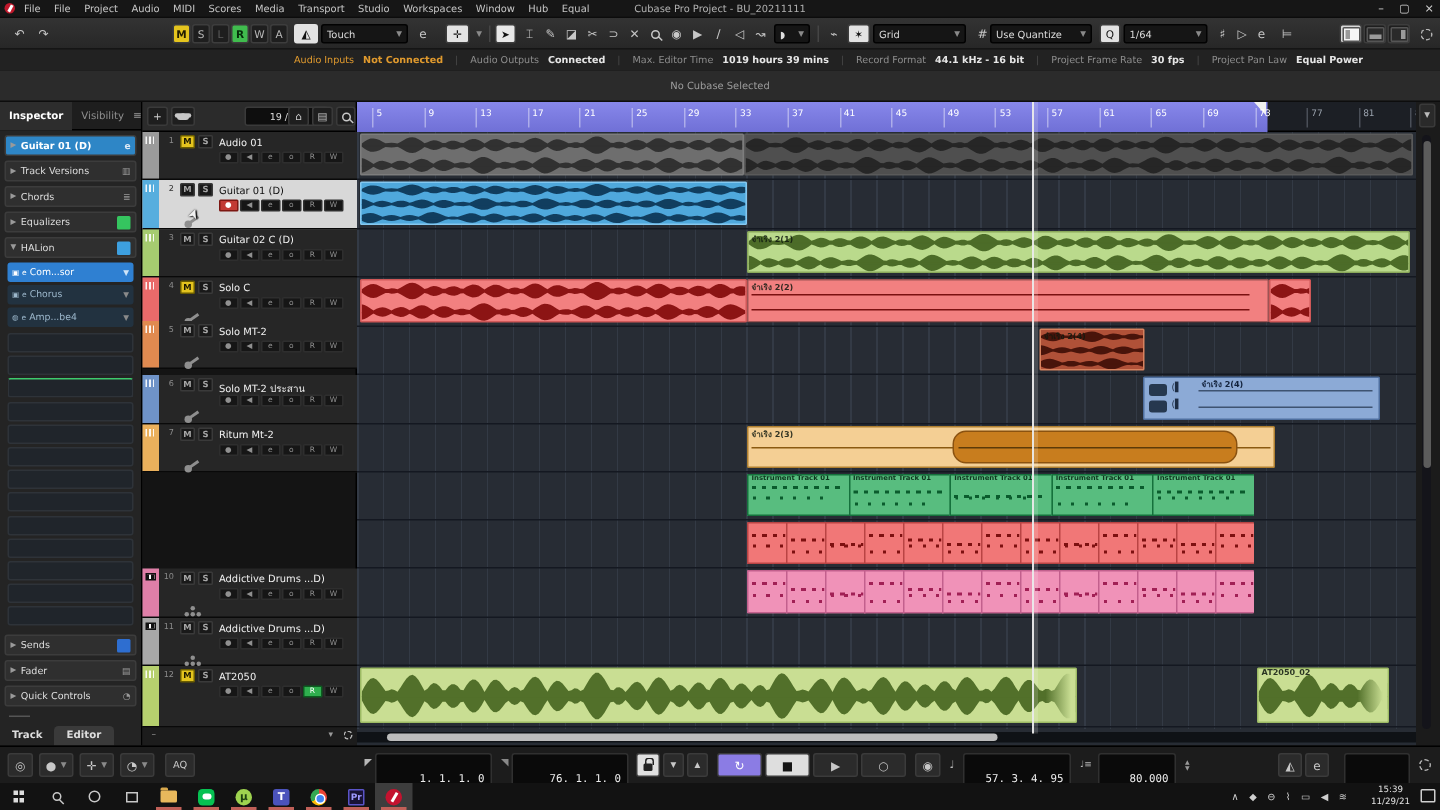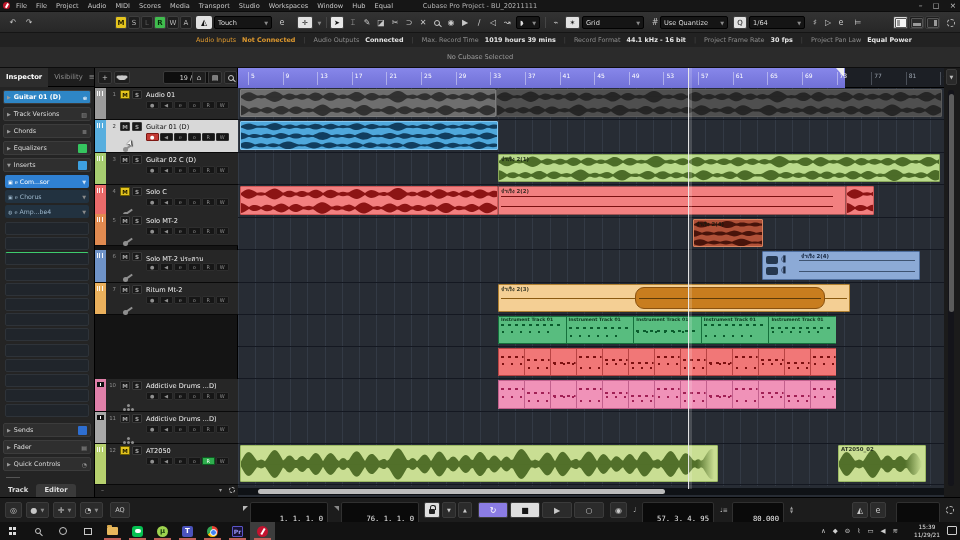--- a/index.html
+++ b/index.html
@@ -253,21 +253,21 @@
 </div>
 
 <div id="statusline">
     <span id="statusitems" style="display:flex;gap:6px;align-items:center">
       <span class="sl or">Audio Inputs</span>
       <span class="sv or">Not Connected</span>
       <span class="sdiv">|</span>
       <span class="sl">Audio Outputs</span>
       <span class="sv">Connected</span>
       <span class="sdiv">|</span>
-      <span class="sl">Max. Record Time</span>
+      <span class="sl">Max. Editor Time</span>
       <span class="sv">1019 hours 39 mins</span>
       <span class="sdiv">|</span>
       <span class="sl">Record Format</span>
       <span class="sv">44.1 kHz - 16 bit</span>
       <span class="sdiv">|</span>
       <span class="sl">Project Frame Rate</span>
       <span class="sv">30 fps</span>
       <span class="sdiv">|</span>
       <span class="sl">Project Pan Law</span>
       <span class="sv">Equal Power</span>
@@ -299,21 +299,21 @@
         <span>Chords</span>
         <span class="ric">≣</span>
     </div>
     <div class="irow" style="top:73px">
       <span class="arw">▶</span>
         <span>Equalizers</span>
         <span class="cbox" style="background:#35c55f"></span>
     </div>
     <div class="irow" style="top:90px">
       <span class="arw">▼</span>
-        <span>Inserts</span>
+        <span>HALion</span>
         <span class="cbox" style="background:#3da0e0"></span>
     </div>
     <div class="islot is-on" style="top:107px">
       <span style="font-size:5px">▣</span>
         <span style="font-size:5px">e</span>
         <span>Com...sor</span>
         <span class="car" style="margin-left:auto;color:#cfe4f8">▼</span>
     </div>
     <div class="islot is-off" style="top:122px">
       <span style="font-size:5px">▣</span>

